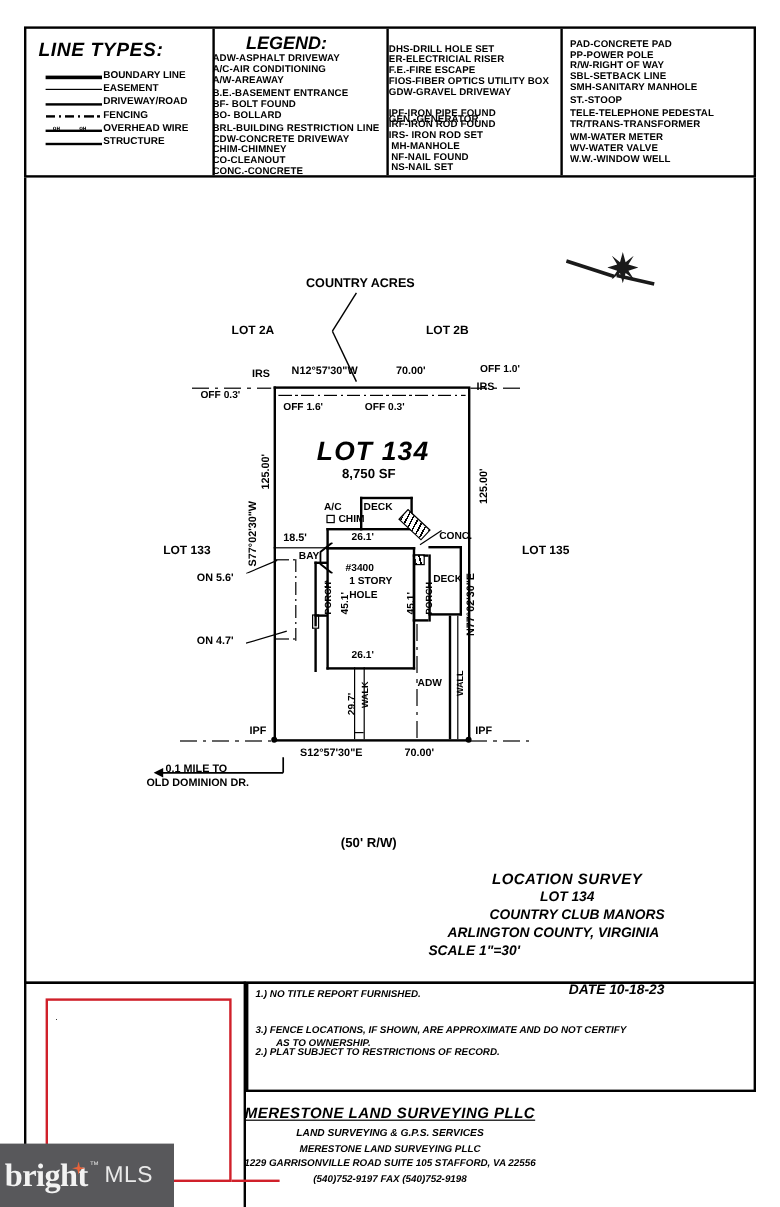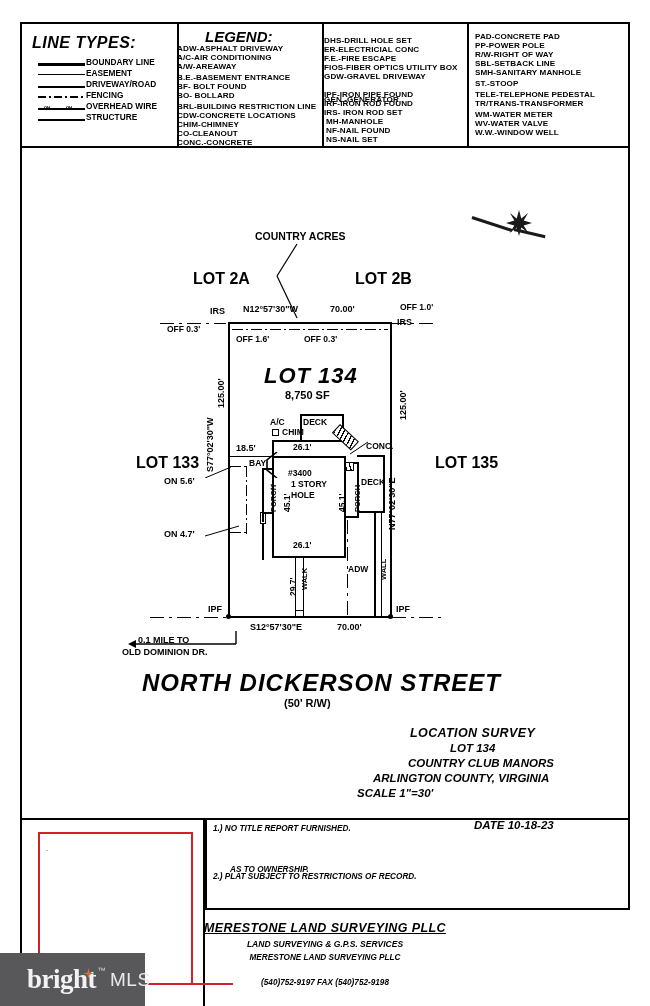--- a/index.html
+++ b/index.html
@@ -59,40 +59,40 @@
 
   .dot{position:absolute;width:5px;height:5px;background:#000;border-radius:50%;}
 
   .hatch{position:absolute;background:
     repeating-linear-gradient(75deg,#000 0 1.3px,#fff 1.3px 4.2px);
     border:1px solid #000;box-sizing:border-box;}
   .t75{font-size:7.5px;font-weight:bold;}
   .t8{font-size:8px;font-weight:bold;}
   .t85{font-size:8.5px;font-weight:bold;}
   .t9{font-size:9px;font-weight:bold;}
-  .t10{font-size:16px;font-weight:bold;}
+  .t10{font-size:10px;font-weight:bold;}
 
   .lot-title{font-size:22px;font-weight:bold;font-style:italic;letter-spacing:1px;}
   .lot-sf{font-size:11px;font-weight:bold;}
   .street{font-size:24px;font-style:italic;font-weight:bold;letter-spacing:1px;}
   .street-sub{font-size:11px;font-weight:bold;}
 
   .ls-title{font-size:12.5px;font-style:italic;font-weight:bold;letter-spacing:.4px;}
   .ls-line{font-size:11.5px;font-style:italic;font-weight:bold;}
 
   .note{font-size:8.2px;font-style:italic;font-weight:bold;}
 
   .firm-name{font-size:12.5px;font-style:italic;font-weight:bold;letter-spacing:.4px;text-decoration:underline;}
   .firm-sub{font-size:8.5px;font-style:italic;font-weight:bold;}
   .firm-addr{font-size:8.2px;font-style:italic;font-weight:bold;}
 
   
   .wm{position:absolute;left:0;top:953px;width:145px;height:53px;background:#58585b;
       display:flex;align-items:center;}
-  .wm-bright{font-size:27px;color:#f2f2f2;font-family:"Liberation Serif",serif;font-weight:bold;margin-left:27px;letter-spacing:-.5px;position:relative;}
+  .wm-bright{font-size:27px;color:#f2f2f2;font-family:"Liberation Serif",serif;font-weight:bold;margin-left:4px;letter-spacing:-.5px;position:relative;}
   .wm-tm{position:absolute;right:-9px;top:2px;font-size:8px;font-family:"Liberation Sans",sans-serif;font-weight:normal;color:#d9d9d9;}
   .wm-star{position:absolute;left:56px;top:4px;width:11px;height:11px;background:#e8633a;
     clip-path:polygon(50% 0,60% 40%,100% 50%,60% 60%,50% 100%,40% 60%,0 50%,40% 40%);}
   .wm-mls{font-size:19px;color:#e9e9e9;margin-left:14px;letter-spacing:.5px;}
 
   
   .narrow{position:absolute;}
   .nstar{position:absolute;width:26px;height:26px;background:#1a1a1a;
     clip-path:polygon(50% 0,59% 33%,85% 12%,68% 40%,100% 50%,68% 60%,86% 88%,59% 67%,50% 100%,41% 67%,14% 88%,32% 60%,0 50%,32% 40%,15% 12%,41% 33%);}
   .ntail{position:absolute;height:3px;background:#1a1a1a;transform-origin:0 50%;}
@@ -132,27 +132,27 @@
   <div class="txt lt-item" style="left:86px;top:113px;">STRUCTURE</div>
 
   <div class="txt lg-title" style="left:205px;top:29px;">LEGEND:</div>
   <div class="txt lg-item" style="left:177px;top:45px;">ADW-ASPHALT DRIVEWAY</div>
   <div class="txt lg-item" style="left:177px;top:54px;">A/C-AIR CONDITIONING</div>
   <div class="txt lg-item" style="left:177px;top:63px;">A/W-AREAWAY</div>
   <div class="txt lg-item" style="left:177px;top:74px;">B.E.-BASEMENT ENTRANCE</div>
   <div class="txt lg-item" style="left:177px;top:83px;">BF- BOLT FOUND</div>
   <div class="txt lg-item" style="left:177px;top:92px;">BO- BOLLARD</div>
   <div class="txt lg-item" style="left:177px;top:103px;">BRL-BUILDING RESTRICTION LINE</div>
-  <div class="txt lg-item" style="left:177px;top:112px;">CDW-CONCRETE LOCATIONS</div>
+  <div class="txt lg-item" style="left:177px;top:112px;">CDW-CONCRETE DRIVEWAY</div>
   <div class="txt lg-item" style="left:177px;top:121px;">CHIM-CHIMNEY</div>
   <div class="txt lg-item" style="left:177px;top:130px;">CO-CLEANOUT</div>
   <div class="txt lg-item" style="left:177px;top:139px;">CONC.-CONCRETE</div>
 
   <div class="txt lg-item" style="left:324px;top:37px;">DHS-DRILL HOLE SET</div>
-  <div class="txt lg-item" style="left:324px;top:46px;">ER-ELECTRICIAL CONC</div>
+  <div class="txt lg-item" style="left:324px;top:46px;">ER-ELECTRICIAL RISER</div>
   <div class="txt lg-item" style="left:324px;top:55px;">F.E.-FIRE ESCAPE</div>
   <div class="txt lg-item" style="left:324px;top:64px;">FIOS-FIBER OPTICS UTILITY BOX</div>
   <div class="txt lg-item" style="left:324px;top:73px;">GDW-GRAVEL DRIVEWAY</div>
   <div class="txt lg-item" style="left:324px;top:96px;">GEN.-GENERATOR</div>
   <div class="txt lg-item" style="left:324px;top:91px;">IPF-IRON PIPE FOUND</div>
   <div class="txt lg-item" style="left:324px;top:100px;">IRF-IRON ROD FOUND</div>
   <div class="txt lg-item" style="left:324px;top:109px;">IRS- IRON ROD SET</div>
   <div class="txt lg-item" style="left:326px;top:118px;">MH-MANHOLE</div>
   <div class="txt lg-item" style="left:326px;top:127px;">NF-NAIL FOUND</div>
   <div class="txt lg-item" style="left:326px;top:136px;">NS-NAIL SET</div>
@@ -316,43 +316,44 @@
   <div class="vert-txt t75" style="left:379px;top:580px;transform:rotate(-90deg);">WALL</div>
 
   <svg class="abs" style="left:128px;top:630px;width:110px;height:20px;">
     <line x1="108" y1="1" x2="108" y2="14" stroke="#000" stroke-width="1.4"></line>
     <line x1="4" y1="14" x2="108" y2="14" stroke="#000" stroke-width="1.4"></line>
     <polygon points="0,14 8,10 8,18" fill="#000"></polygon>
   </svg>
   <div class="txt t9" style="left:138px;top:636px;">0.1 MILE TO</div>
   <div class="txt t9" style="left:122px;top:648px;">OLD DOMINION DR.</div>
 
-  <div class="txt street" style="left:142px;top:670px;">NORTH DICKERSON STREET</div>
   <div class="txt street-sub" style="left:284px;top:698px;">(50' R/W)</div>
 
   <div class="txt ls-title" style="left:410px;top:727px;">LOCATION SURVEY</div>
   <div class="txt ls-line" style="left:450px;top:742px;">LOT 134</div>
   <div class="txt ls-line" style="left:408px;top:757px;">COUNTRY CLUB MANORS</div>
   <div class="txt ls-line" style="left:373px;top:772px;">ARLINGTON COUNTY, VIRGINIA</div>
   <div class="txt ls-line" style="left:357px;top:787px;">SCALE 1"=30'</div>
   <div class="txt ls-line" style="left:474px;top:787px;margin-top:32px;">DATE 10-18-23</div>
 
   <div class="notes-box"></div>
   <div class="txt note" style="left:213px;top:825px;">1.) NO TITLE REPORT FURNISHED.</div>
   <div class="txt note" style="left:213px;top:873px;">2.) PLAT SUBJECT TO RESTRICTIONS OF RECORD.</div>
+  <div class="txt note" style="left:213px;top:855px;">3.) FENCE LOCATIONS, IF SHOWN, ARE APPROXIMATE AND DO NOT CERTIFY</div>
   <div class="txt note" style="left:230px;top:866px;">AS TO OWNERSHIP.</div>
 
   <div class="seal-box"></div>
   <div class="red-box"></div>
   <div class="red-tail"></div>
   <div class="txt" style="left:46px;top:845px;font-size:7px;">.</div>
 
   <div class="txt firm-name ctr" style="left:0;top:922px;width:650px;">MERESTONE LAND SURVEYING PLLC</div>
   <div class="txt firm-sub ctr" style="left:0;top:940px;width:650px;">LAND SURVEYING &amp; G.P.S. SERVICES</div>
   <div class="txt firm-addr ctr" style="left:0;top:954px;width:650px;">MERESTONE LAND SURVEYING PLLC</div>
+  <div class="txt firm-addr ctr" style="left:0;top:966px;width:650px;">1229 GARRISONVILLE ROAD SUITE 105  STAFFORD, VA  22556</div>
   <div class="txt firm-addr ctr" style="left:0;top:979px;width:650px;">(540)752-9197    FAX (540)752-9198</div>
 
   <div class="wm">
     <span class="wm-bright">
       <span>bright</span>
       <span class="wm-star"></span>
       <span class="wm-tm">™</span>
     </span>
     <span class="wm-mls">MLS</span>
   </div>

